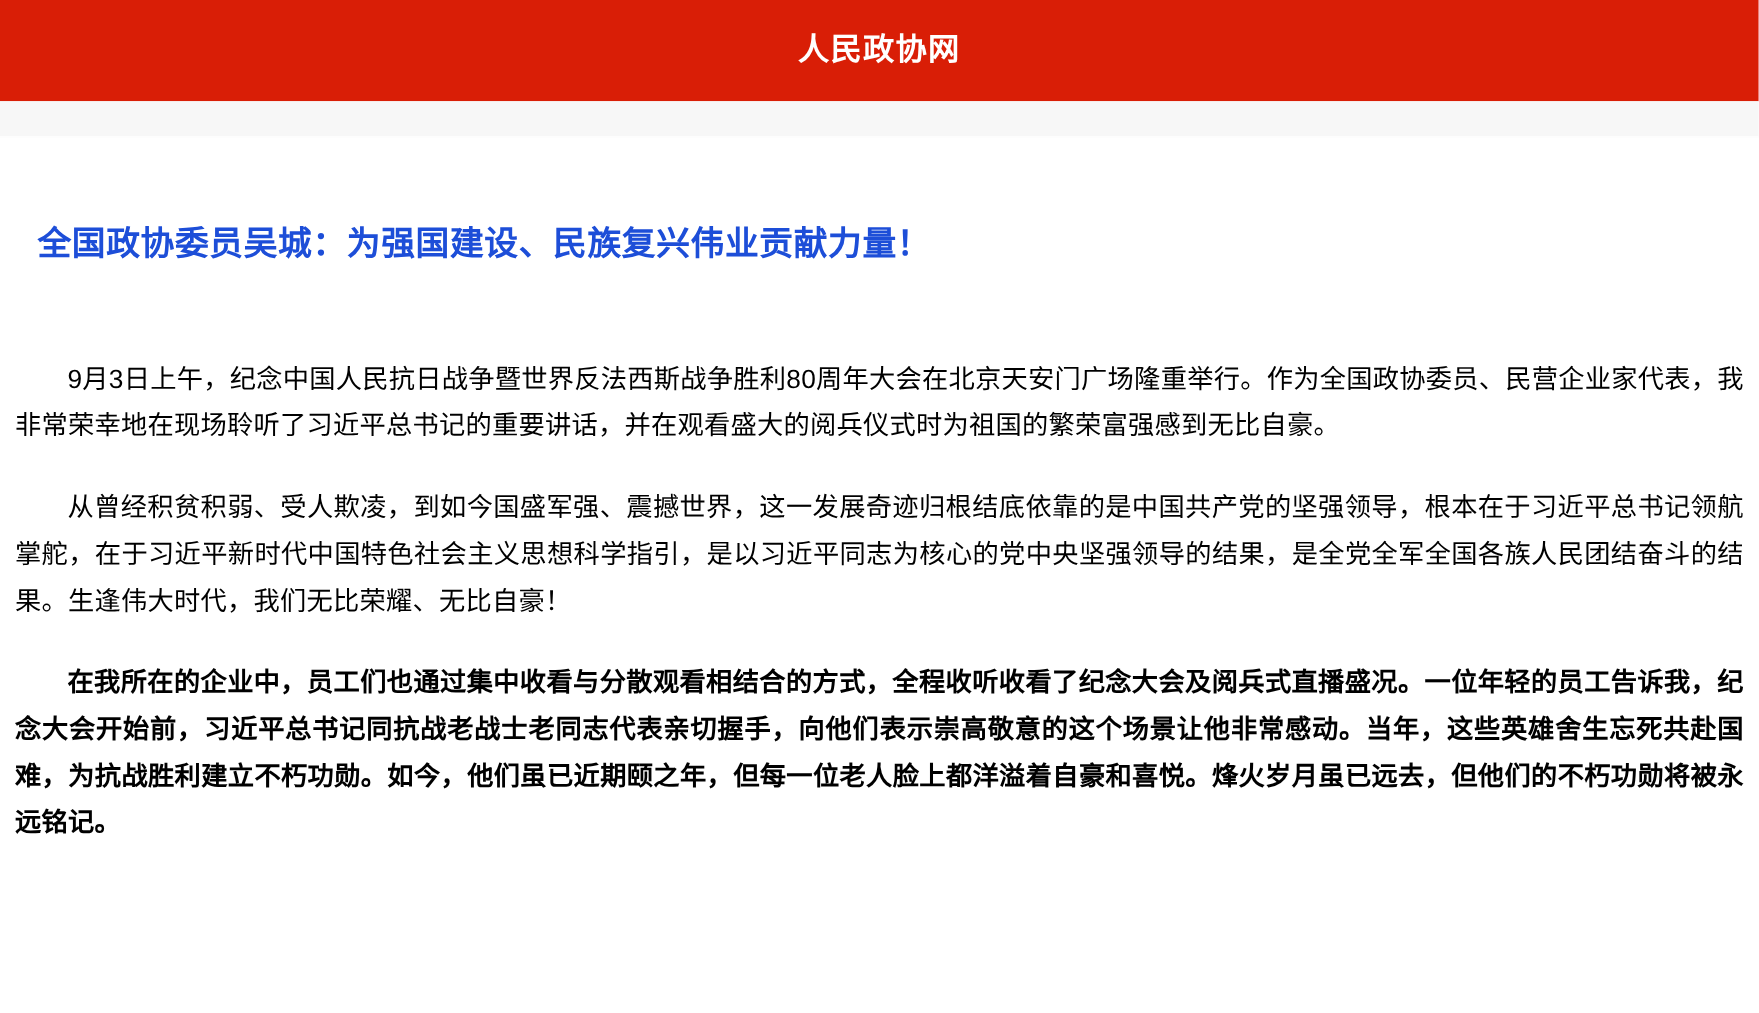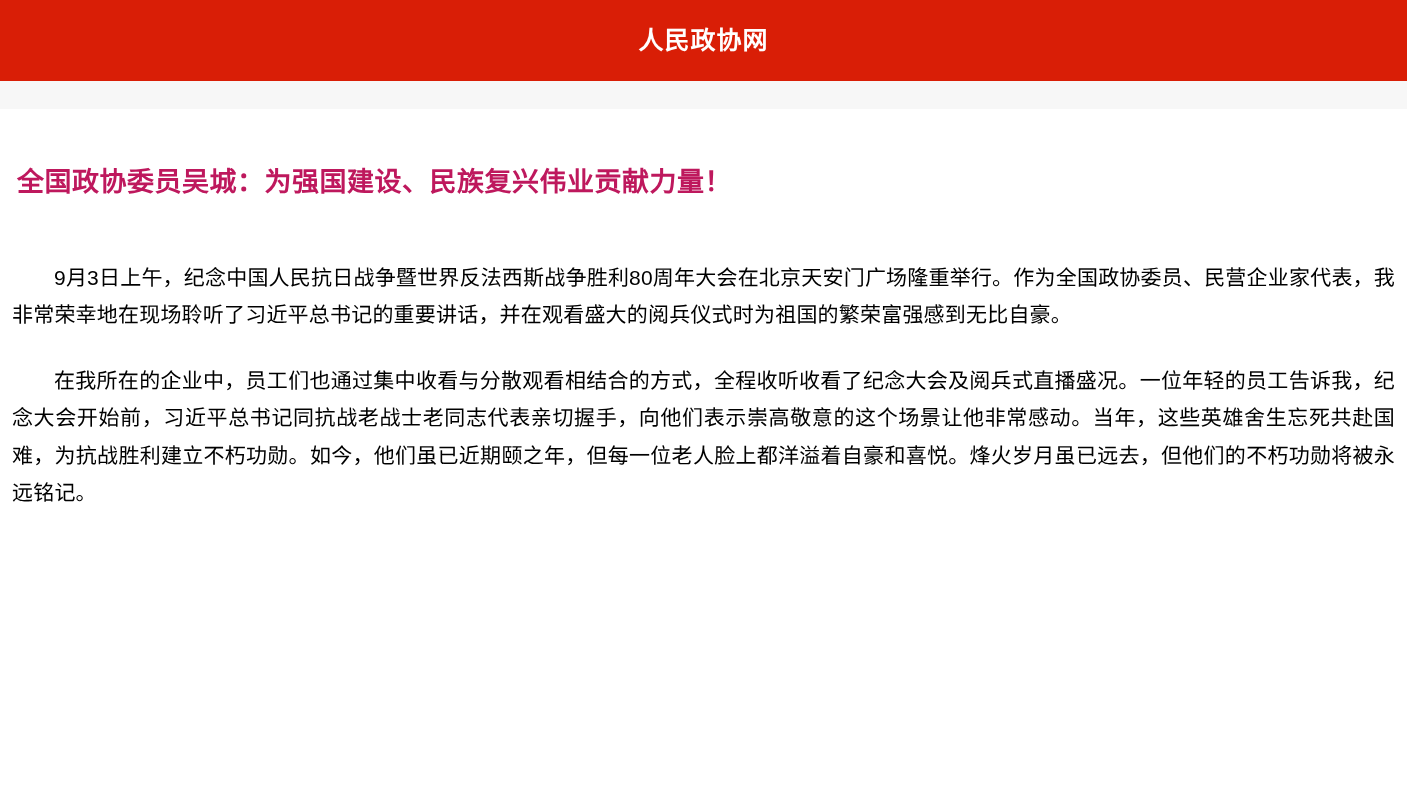--- a/index.html
+++ b/index.html
@@ -36,57 +36,59 @@
   }
   .header-gap {
     height: 28px;
     background: #f7f7f7;
     border-bottom: 1px solid #ffffff;
   }
   .article {
     padding: 0 10px;
   }
   .article-title {
-    margin: 3px;
+    margin: 16px;
     padding: 52px 0 0 4px;
     font-size: 27px;
     font-weight: 700;
-    color: #be185d;
+    color: #1d4ed8;
     line-height: 1.3;
     letter-spacing: 0.5px;
   }
   .article-body {
     padding: 56px 2px 0 2px;
   }
   .article-body p {
     margin: 0 0 28px 0;
     font-size: 21px;
     line-height: 1.78;
     color: #000000;
     text-indent: 2em;
     text-align: justify;
     letter-spacing: 0.2px;
   }
   .article-body p:last-child {
     margin-bottom: 14px;
+    font-weight: bold;
   }
 </style>
 </head>
 <body>
 
 <div class="page">
 
   <div class="site-header">
     <span class="site-title">人民政协网</span>
   </div>
 
   <div class="header-gap"></div>
 
   <div class="article">
     <h1 class="article-title">全国政协委员吴城：为强国建设、民族复兴伟业贡献力量！</h1>
 
     <div class="article-body">
       <p>9月3日上午，纪念中国人民抗日战争暨世界反法西斯战争胜利80周年大会在北京天安门广场隆重举行。作为全国政协委员、民营企业家代表，我非常荣幸地在现场聆听了习近平总书记的重要讲话，并在观看盛大的阅兵仪式时为祖国的繁荣富强感到无比自豪。</p>
+      <p>从曾经积贫积弱、受人欺凌，到如今国盛军强、震撼世界，这一发展奇迹归根结底依靠的是中国共产党的坚强领导，根本在于习近平总书记领航掌舵，在于习近平新时代中国特色社会主义思想科学指引，是以习近平同志为核心的党中央坚强领导的结果，是全党全军全国各族人民团结奋斗的结果。生逢伟大时代，我们无比荣耀、无比自豪！</p>
       <p>在我所在的企业中，员工们也通过集中收看与分散观看相结合的方式，全程收听收看了纪念大会及阅兵式直播盛况。一位年轻的员工告诉我，纪念大会开始前，习近平总书记同抗战老战士老同志代表亲切握手，向他们表示崇高敬意的这个场景让他非常感动。当年，这些英雄舍生忘死共赴国难，为抗战胜利建立不朽功勋。如今，他们虽已近期颐之年，但每一位老人脸上都洋溢着自豪和喜悦。烽火岁月虽已远去，但他们的不朽功勋将被永远铭记。</p>
     </div>
   </div>
 
 </div>
 
 </body></html>

